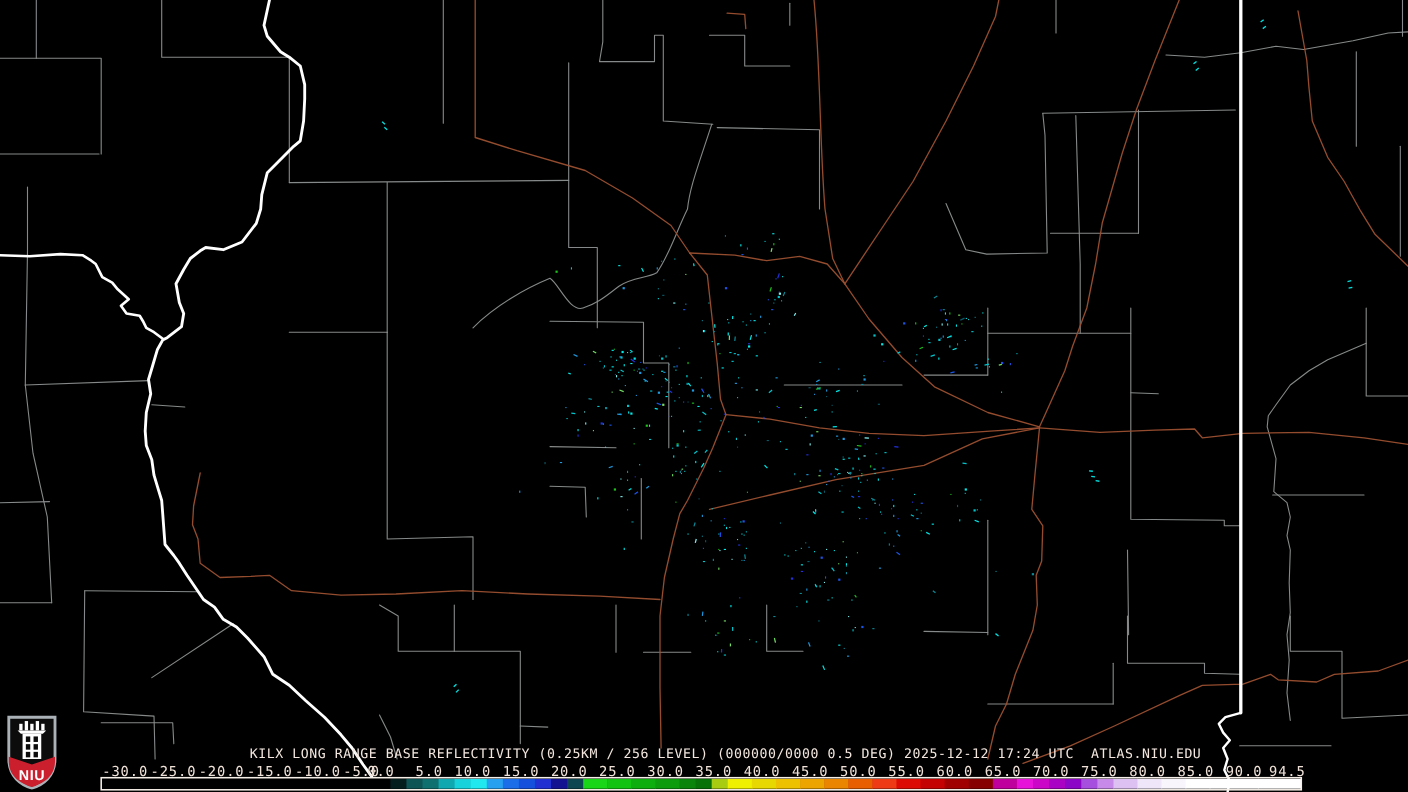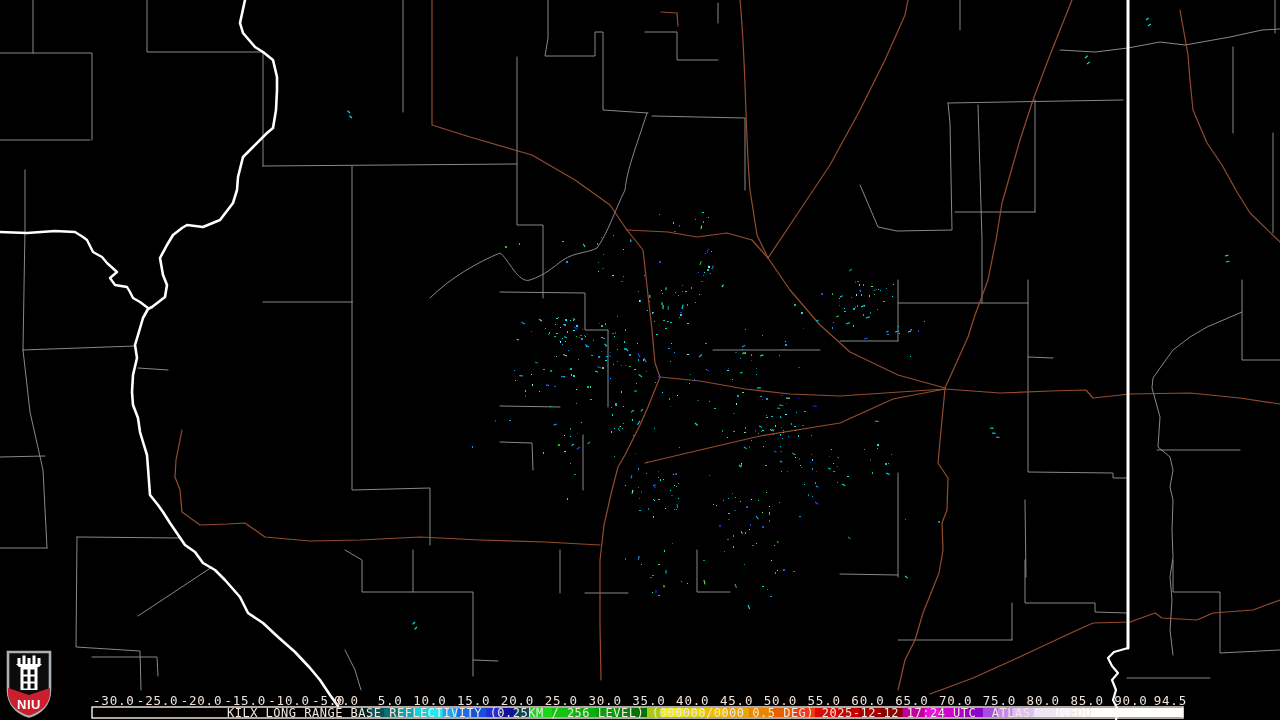--- a/index.html
+++ b/index.html
@@ -734,21 +734,21 @@
         <text x="928.4899598393575" text-anchor="end" y="705" fill="#f0e2d8" class="cbar-label">65.0</text>
         <text x="972.3052208835342" text-anchor="end" y="705" fill="#f0e2d8" class="cbar-label">70.0</text>
         <text x="1016.1204819277109" text-anchor="end" y="705" fill="#f0e2d8" class="cbar-label">75.0</text>
         <text x="1059.9357429718875" text-anchor="end" y="705" fill="#f0e2d8" class="cbar-label">80.0</text>
         <text x="1103.7510040160644" text-anchor="end" y="705" fill="#f0e2d8" class="cbar-label">85.0</text>
         <text x="1147.566265060241" text-anchor="end" y="705" fill="#f0e2d8" class="cbar-label">90.0</text>
         <text x="1187" text-anchor="end" y="705" fill="#f0e2d8" class="cbar-label">94.5</text>
       </g>
     </svg>
 
-  <div id="caption" style="color: rgb(243, 231, 223); margin-top: 28px;">KILX LONG RANGE BASE REFLECTIVITY (0.25KM / 256 LEVEL) (000000/0000 0.5 DEG) 2025-12-12 17:24 UTC  ATLAS.NIU.EDU</div>
+  <div id="caption" style="color: rgb(243, 231, 223);">KILX LONG RANGE BASE REFLECTIVITY (0.25KM / 256 LEVEL) (000000/0000 0.5 DEG) 2025-12-12 17:24 UTC  ATLAS.NIU.EDU</div>
 
   <svg id="niu-logo" viewBox="0 0 46 68">
     <path d="M2,2 H44 V40 C44,56 33,63.5 23,66.5 C13,63.5 2,56 2,40 Z" fill="#0c0c0c" stroke="#aab2b8" stroke-width="2.6"></path>
     <g fill="#ffffff">
       <rect x="11.5" y="8" width="3" height="6"></rect>
       <rect x="16.5" y="5.5" width="3" height="8.5"></rect>
       <rect x="21.5" y="8" width="3" height="6"></rect>
       <rect x="26.5" y="5.5" width="3" height="8.5"></rect>
       <rect x="31.5" y="8" width="3" height="6"></rect>
       <path d="M10,14 L36,14 L33,17 L13,17 Z"></path>

